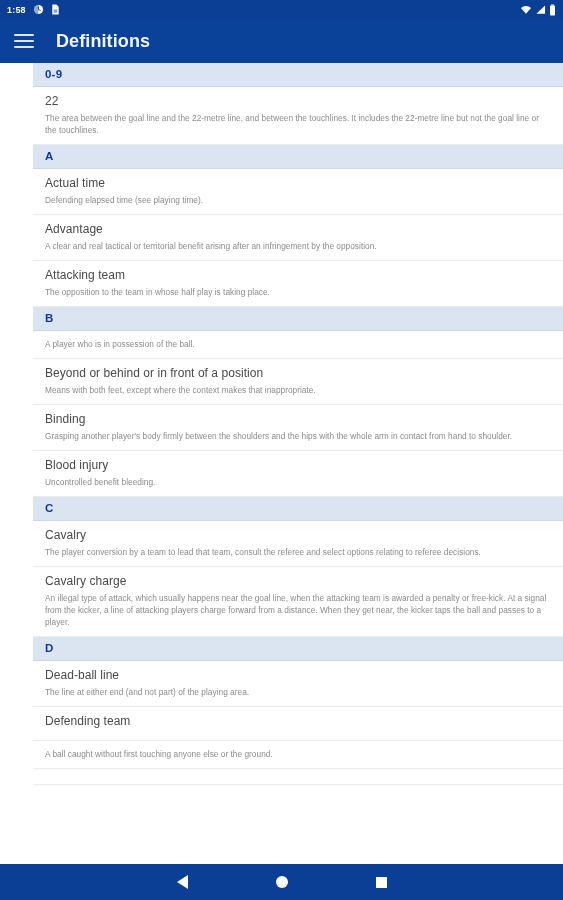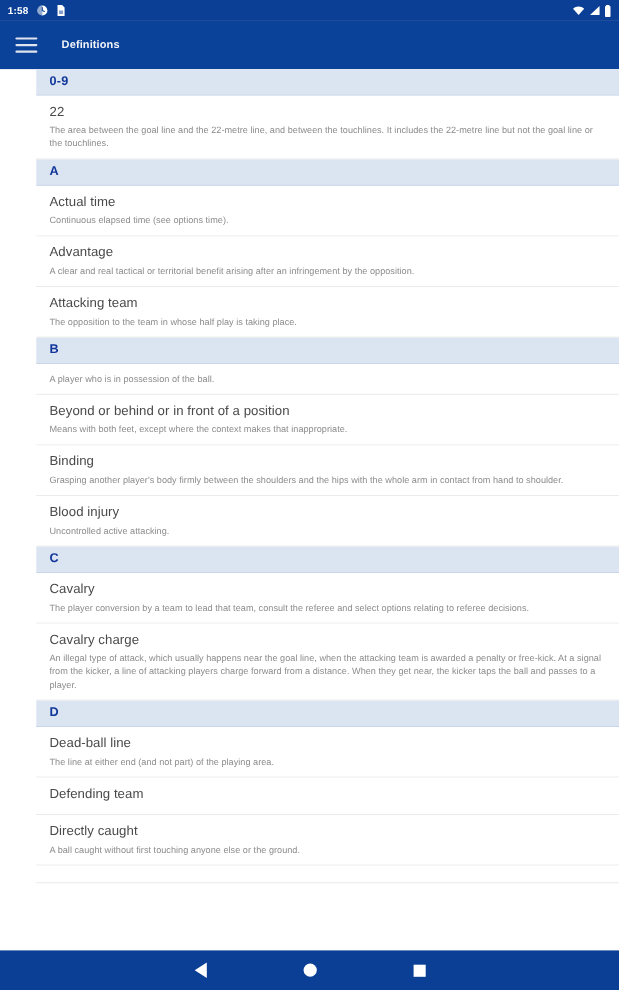--- a/index.html
+++ b/index.html
@@ -26,21 +26,21 @@
   
   .appbar {
     height: 44px; background: #0a4199; color: #ffffff;
     display: flex; align-items: center; padding: 0 14px;
     flex: 0 0 44px;
     box-shadow: 0 1px 2px rgba(0,0,0,.25);
   }
   .hamburger { width: 20px; height: 14px; display: flex; flex-direction: column;
                justify-content: space-between; cursor: pointer; margin-right: 22px; }
   .hamburger i { display: block; height: 2px; background: #dfe4ef; border-radius: 1px; }
-  .appbar-title { font-size: 10px; font-weight: bold; letter-spacing: .1px; color: #f2f4fa; }
+  .appbar-title { font-size: 18px; font-weight: bold; letter-spacing: .1px; color: #f2f4fa; }
 
   
   .list { flex: 1 1 auto; overflow: hidden; background: #ffffff; padding-left: 33px; }
 
   .section-header {
     background: #dbe4f1;
     padding: 5px 12px 6px 12px;
     font-size: 11.5px; font-weight: bold; color: #12379b;
     letter-spacing: .2px;
     border-bottom: 1px solid #c9d6ea;
@@ -116,21 +116,21 @@
 
   <div class="list" id="list">
       <div class="section-header">0-9</div>
       <div class="entry">
         <div class="term">22</div>
         <div class="def">The area between the goal line and the 22-metre line, and between the touchlines. It includes the 22-metre line but not the goal line or the touchlines.</div>
       </div>
       <div class="section-header">A</div>
       <div class="entry">
         <div class="term">Actual time</div>
-        <div class="def">Continuous elapsed time (see options time).</div>
+        <div class="def">Defending elapsed time (see playing time).</div>
       </div>
       <div class="entry">
         <div class="term">Advantage</div>
         <div class="def">A clear and real tactical or territorial benefit arising after an infringement by the opposition.</div>
       </div>
       <div class="entry">
         <div class="term">Attacking team</div>
         <div class="def">The opposition to the team in whose half play is taking place.</div>
       </div>
       <div class="section-header">B</div>
@@ -140,41 +140,40 @@
       <div class="entry">
         <div class="term">Beyond or behind or in front of a position</div>
         <div class="def">Means with both feet, except where the context makes that inappropriate.</div>
       </div>
       <div class="entry">
         <div class="term">Binding</div>
         <div class="def">Grasping another player's body firmly between the shoulders and the hips with the whole arm in contact from hand to shoulder.</div>
       </div>
       <div class="entry">
         <div class="term">Blood injury</div>
-        <div class="def">Uncontrolled active attacking.</div>
+        <div class="def">Uncontrolled benefit bleeding.</div>
       </div>
       <div class="section-header">C</div>
       <div class="entry">
         <div class="term">Cavalry</div>
         <div class="def">The player conversion by a team to lead that team, consult the referee and select options relating to referee decisions.</div>
       </div>
       <div class="entry">
         <div class="term">Cavalry charge</div>
         <div class="def">An illegal type of attack, which usually happens near the goal line, when the attacking team is awarded a penalty or free-kick. At a signal from the kicker, a line of attacking players charge forward from a distance. When they get near, the kicker taps the ball and passes to a player.</div>
       </div>
       <div class="section-header">D</div>
       <div class="entry">
         <div class="term">Dead-ball line</div>
         <div class="def">The line at either end (and not part) of the playing area.</div>
       </div>
       <div class="entry">
         <div class="term">Defending team</div>
       </div>
       <div class="entry">
-        <div class="term">Directly caught</div>
         <div class="def">A ball caught without first touching anyone else or the ground.</div>
       </div>
       <div class="entry"></div>
     </div>
 
   <div class="navbar">
     <div class="nav-back"></div>
     <div class="nav-home"></div>
     <div class="nav-recent"></div>
   </div>

